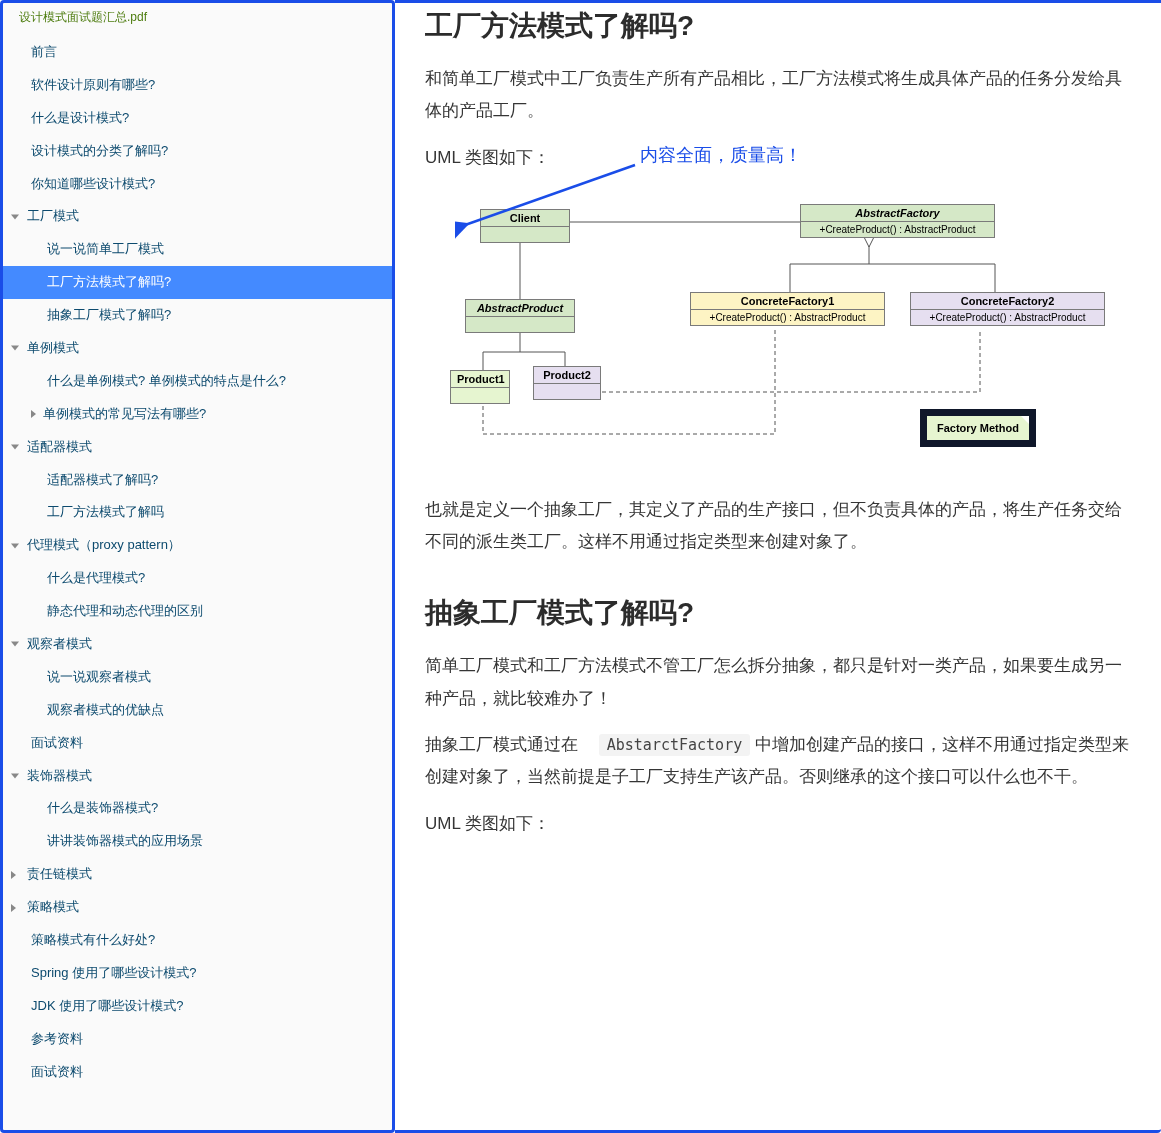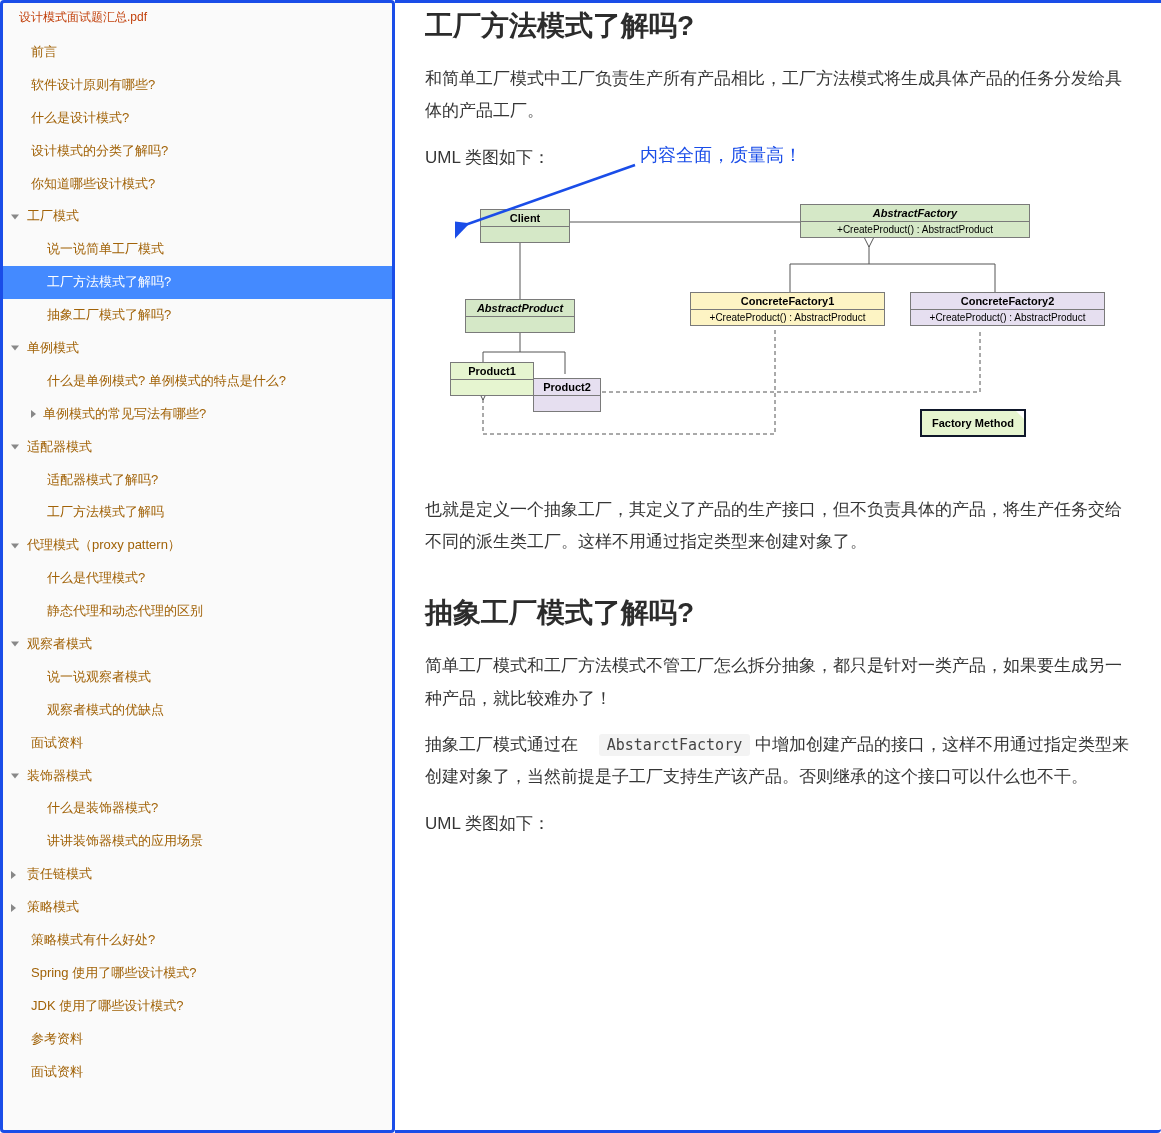--- a/index.html
+++ b/index.html
@@ -17,27 +17,27 @@
     flex-shrink: 0;
     background: #fafafa;
     border-right: 1px solid #e5e5e5;
     position: relative;
     border: 3px solid #1a4de8;
     border-radius: 4px;
   }
   .doc-title {
     padding: 6px 16px;
     font-size: 12px;
-    color: #c2410c;
+    color: #4d7c0f;
   }
   .nav { padding: 4px 0; }
   .nav-item {
     padding: 8px 12px 8px 28px;
     font-size: 13px;
-    color: #a16207;
+    color: #0c4a6e;
     cursor: pointer;
     display: flex;
     align-items: center;
     line-height: 1.3;
   }
   .nav-item.level-1 { padding-left: 44px; }
   .nav-item.group {
     padding-left: 24px;
     position: relative;
   }
@@ -137,21 +137,21 @@
     padding: 2px 6px;
     font-size: 10px;
   }
   .uml-box.green { background: #d5e8c7; }
   .uml-box.yellow { background: #fdf4c4; }
   .uml-box.purple { background: #e6dff0; }
   .uml-box.lgreen { background: #e6f5d0; }
   .uml-note {
     position: absolute;
     background: #e6f5d0;
-    border: 2px solid #0f172a;
+    border: 7px solid #0f172a;
     padding: 6px 10px;
     font-size: 11px;
     font-weight: 700;
   }
   .uml-note::after {
     content: "";
     position: absolute;
     top: 0; right: 0;
     width: 0; height: 0;
     border-top: 8px solid #fff;
@@ -227,41 +227,41 @@
         <line x1="355" y1="70" x2="355" y2="98" stroke="#555"></line>
         <line x1="560" y1="70" x2="560" y2="98" stroke="#555"></line>
         <path d="M48 205 L48 240 L340 240 L340 135" stroke="#555" fill="none" stroke-dasharray="4 3" marker-start="url(#arr)"></path>
         <path d="M160 198 L545 198 L545 135" stroke="#555" fill="none" stroke-dasharray="4 3" marker-start="url(#arr)"></path>
       </svg>
 
       <div class="uml-box green" style="left:45px; top:15px; width:90px;">
         <div class="head">Client</div>
         <div class="body">&nbsp;</div>
       </div>
-      <div class="uml-box green" style="left:365px; top:10px; width:230px;">
+      <div class="uml-box green" style="left:365px; top:10px; width:195px;">
         <div class="head"><i>AbstractFactory</i></div>
         <div class="body">+CreateProduct() : AbstractProduct</div>
       </div>
       <div class="uml-box green" style="left:30px; top:105px; width:110px;">
         <div class="head"><i>AbstractProduct</i></div>
         <div class="body">&nbsp;</div>
       </div>
       <div class="uml-box yellow" style="left:255px; top:98px; width:195px;">
         <div class="head">ConcreteFactory1</div>
         <div class="body">+CreateProduct() : AbstractProduct</div>
       </div>
       <div class="uml-box purple" style="left:475px; top:98px; width:195px;">
         <div class="head">ConcreteFactory2</div>
         <div class="body">+CreateProduct() : AbstractProduct</div>
       </div>
-      <div class="uml-box lgreen" style="left:15px; top:168px; width:84px;">
+      <div class="uml-box lgreen" style="left:15px; top:176px; width:60px;text-align:right;">
         <div class="head">Product1</div>
         <div class="body">&nbsp;</div>
       </div>
-      <div class="uml-box purple" style="left:98px; top:184px; width:68px;">
+      <div class="uml-box purple" style="left:98px; top:172px; width:68px;">
         <div class="head">Product2</div>
         <div class="body">&nbsp;</div>
       </div>
       <div class="uml-note" style="left:485px; top:215px;">Factory Method</div>
     </div>
 
     <p>也就是定义一个抽象工厂，其定义了产品的生产接口，但不负责具体的产品，将生产任务交给不同的派生类工厂。这样不用通过指定类型来创建对象了。</p>
     <h2>抽象工厂模式了解吗?</h2>
     <p>简单工厂模式和工厂方法模式不管工厂怎么拆分抽象，都只是针对一类产品，如果要生成另一种产品，就比较难办了！</p>
     <p>

